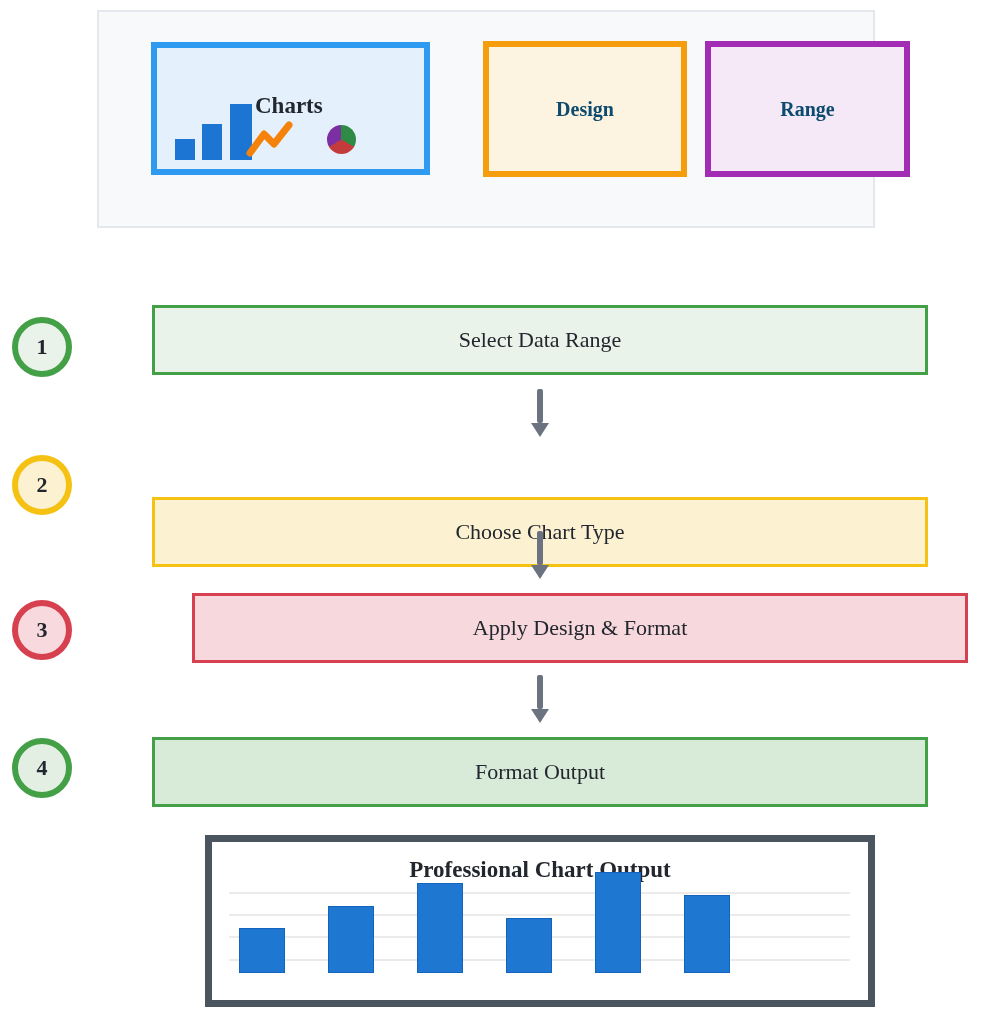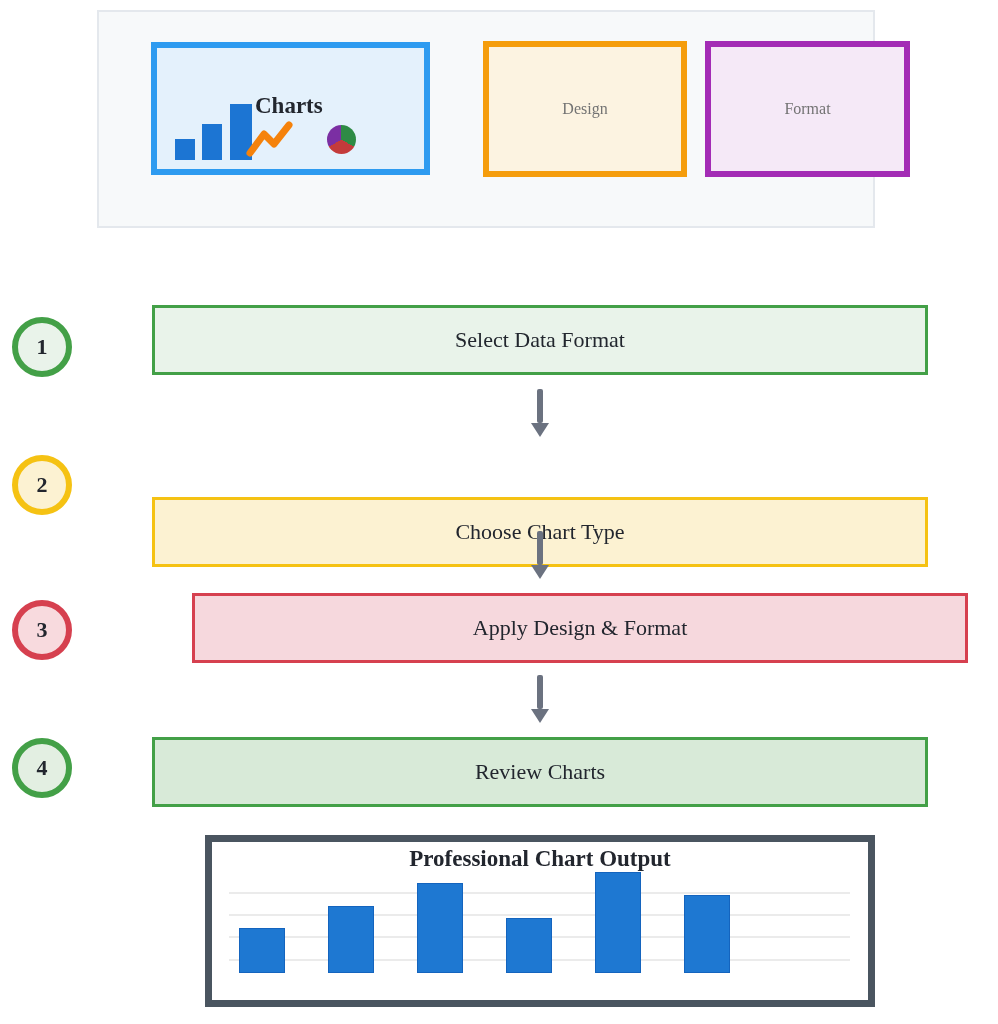--- a/index.html
+++ b/index.html
@@ -10,21 +10,21 @@
   
   .ribbon {
     position:absolute; left:97px; top:10px; width:778px; height:218px;
     background:#f7f9fa; border:2px solid #e4e8ed;
   }
   .tab {
     position:absolute; top:29px; height:136px;
     border:6px solid var(--accent); background:var(--fill);
     display:flex; align-items:center; justify-content:center;
   }
-  .tab-label { font-weight:normal; font-size:16px; color:#737373; }
+  .tab-label { font-weight:bold; font-size:20px; color:#0c4a6e; }
   .tab-charts { left:52px;  width:279px; height:133px; top:30px; }
   .tab-design { left:384px; width:204px; }
   .tab-format { left:606px; width:205px; }
 
   
   .mini-bar { position:absolute; background:#1c75d3; }
   .mini-bar.a { left:18px; top:91px; width:20px; height:21px; }
   .mini-bar.b { left:45px; top:76px; width:20px; height:36px; }
   .mini-bar.c { left:73px; top:56px; width:22px; height:56px; }
   .zigzag { position:absolute; left:88px; top:72px; }
@@ -59,21 +59,21 @@
     border-left:9px solid transparent; border-right:9px solid transparent;
     border-top:14px solid #6b7280;
   }
   .ar1 { top:389px; } .ar2 { top:531px; } .ar3 { top:675px; }
 
   
   .output-box {
     position:absolute; left:205px; top:835px; width:670px; height:172px;
     background:#ffffff; border:7px solid #4a5560;
   }
-  .output-title { text-align:center; margin-top:4px; font-weight:bold; font-size:23px; }
+  .output-title { text-align:center; margin-top:15px; font-weight:bold; font-size:23px; }
   .plot { position:absolute; left:17px; top:24px; width:621px; height:107px; }
   .gridline { position:absolute; left:0; width:100%; height:2px; background:#ebebeb; }
   .obar { position:absolute; bottom:0; width:46px; background:#1e78d2; border:1px solid #1464be; }
 </style>
 </head>
 <body>
 
 <div class="canvas">
 
   <div class="ribbon">
@@ -87,29 +87,29 @@
       </svg>
       <span class="charts-word">Charts</span>
       <span class="mini-pie"></span>
     </div>
 
     <div class="tab tab-design" style="--accent: #f59d0c; --fill: #fcf3e1;">
       <span class="tab-label">Design</span>
     </div>
 
     <div class="tab tab-format" style="--accent: #a32cb5; --fill: #f5e9f7;">
-      <span class="tab-label">Format</span>
+      <span class="tab-label">Range</span>
     </div>
   </div>
 
   <div class="step-circle c1" style="--accent: #43a047; --fill: #e9f3ea; --circle-fill: #e9f3ea;">
     <span>1</span>
   </div>
   <div class="step-bar b1" style="--accent: #43a047; --fill: #e9f3ea; --circle-fill: #e9f3ea;">
-    <span>Select Data Format</span>
+    <span>Select Data Range</span>
   </div>
 
   <div class="arrow ar1">
       <div class="stem"></div>
       <div class="head"></div>
     </div>
 
   <div class="step-circle c2" style="--accent: #f5c213; --fill: #fcf2d2; --circle-fill: #fcf2d2;">
     <span>2</span>
   </div>
@@ -131,21 +131,21 @@
 
   <div class="arrow ar3">
       <div class="stem"></div>
       <div class="head"></div>
     </div>
 
   <div class="step-circle c4" style="--accent: #43a047; --fill: #d8ead8; --circle-fill: #e3efe2;">
     <span>4</span>
   </div>
   <div class="step-bar b4" style="--accent: #43a047; --fill: #d8ead8; --circle-fill: #e3efe2;">
-    <span>Review Charts</span>
+    <span>Format Output</span>
   </div>
 
   <div class="output-box">
     <div class="output-title">Professional Chart Output</div>
     <div class="plot">
         <div class="gridline" style="bottom: 12px;"></div>
         <div class="gridline" style="bottom: 35px;"></div>
         <div class="gridline" style="bottom: 57px;"></div>
         <div class="gridline" style="bottom: 79px;"></div>
         <div class="obar" style="left: 10px; height: 45px; background: rgb(30, 120, 210);"></div>

